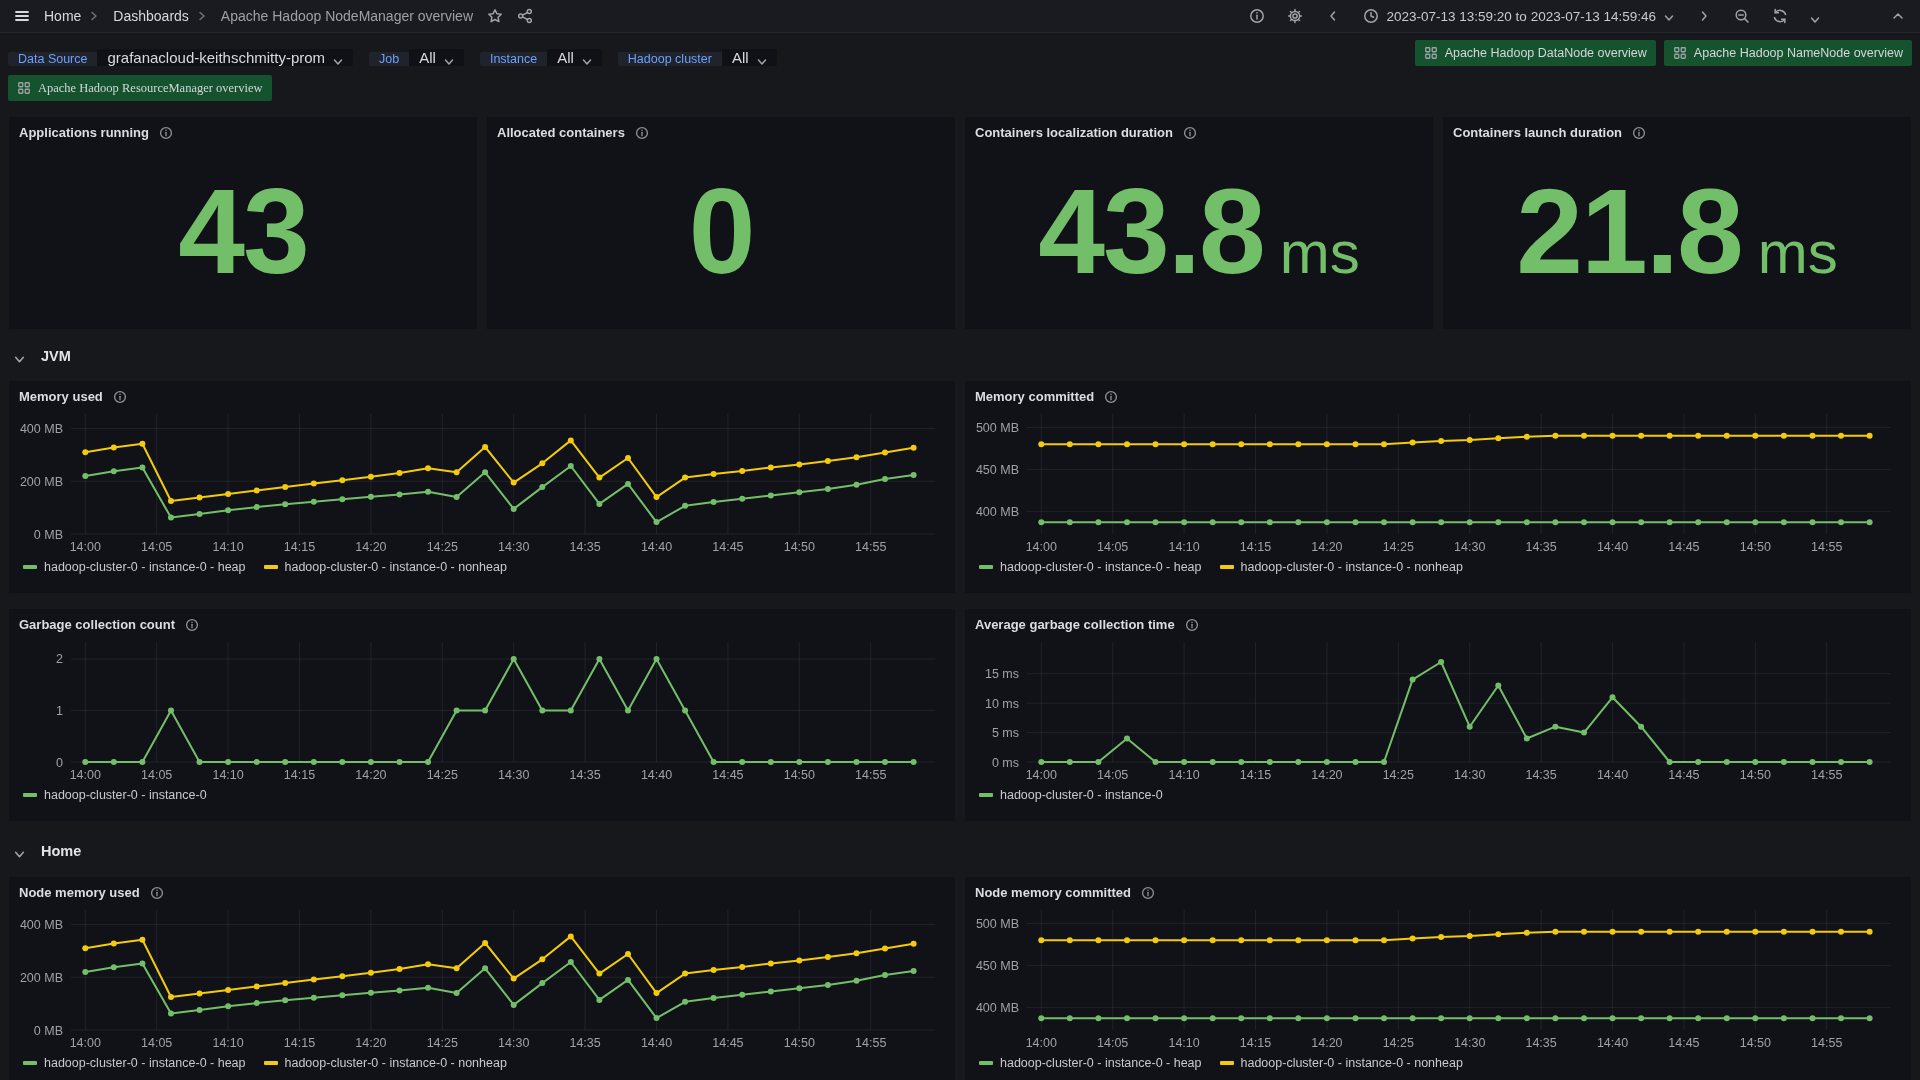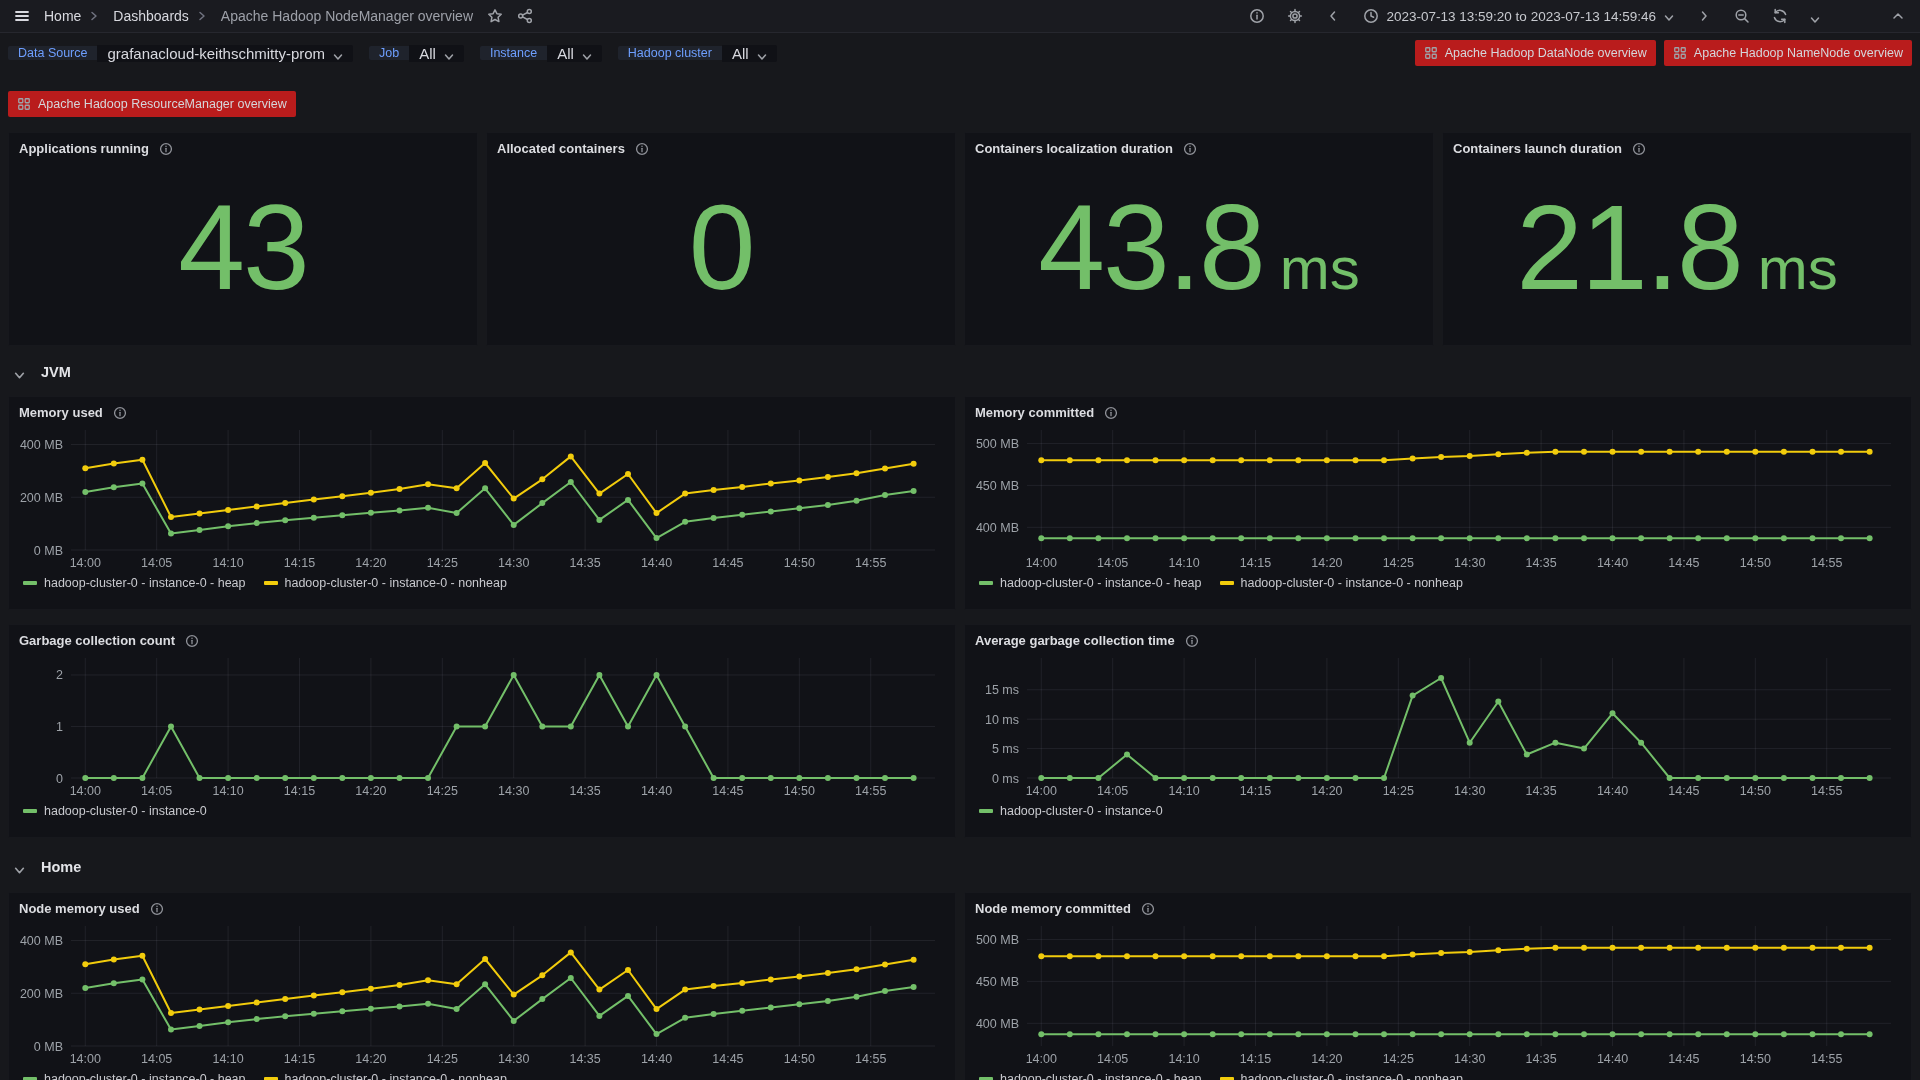--- a/index.html
+++ b/index.html
@@ -16,43 +16,43 @@
   .crumbs { display:flex; align-items:center; gap:8px; font-size:14px; }
   .crumb { color:#d8d9df; font-weight:500; cursor:pointer; }
   .crumb.current { color:#9da0a8; font-weight:400; }
   .crumb-sep svg { width:10px; height:10px; stroke:#707380; }
   .timepicker { display:flex; align-items:center; gap:8px; font-size:13.5px; font-weight:500; color:#c7c9ce; }
   .nav-gap { width:26px; }
 
   
   .controls { padding:7px 8px 0 8px; }
   .controls-row { display:flex; align-items:center; }
-  .controls-row + .controls-row { margin-top:25px; }
-  .filter-group { display:flex; align-items:center; height:26px; margin-right:16px; }
+  .controls-row + .controls-row { margin-top:9px;font-family:Liberation Serif, serif; }
+  .filter-group { display:flex; align-items:flex-end; height:26px; margin-right:16px; }
   .filter-label { background:#1f232c; color:#6e9fff; font-size:12.5px; font-weight:500; display:flex; align-items:center; padding:0 10px; border-radius:2px 0 0 2px; }
   .filter-value { background:#101116; color:#d8d9df; font-size:15px; display:flex; align-items:center; gap:8px; padding:0 10px; border-radius:0 2px 2px 0; cursor:pointer; }
   .filter-value .icon { width:10px; height:10px; }
   .spacer { flex:1; }
-  .dash-link { display:flex; align-items:center; gap:7px; height:26px; background:#b91c1c; border-radius:2px; padding:0 9px; font-size:12.5px; font-weight:500; color:#d5d6db; cursor:pointer; margin-left:8px; }
+  .dash-link { display:flex; align-items:center; gap:7px; height:26px; background:#14532d; border-radius:2px; padding:0 9px; font-size:12.5px; font-weight:500; color:#d5d6db; cursor:pointer; margin-left:8px; }
   .dash-link:first-child { margin-left:0; }
   .dash-link .icon { width:14px; height:14px; }
 
   
   .content { padding:0 8px; }
   .stat-row { display:grid; grid-template-columns:repeat(4,1fr); gap:8px; height:214px; margin-top:15px; }
   .chart-row { display:grid; grid-template-columns:1fr 1fr; gap:8px; height:214px; }
   .panel { background:#111217; border:1px solid #17181d; border-radius:2px; padding:8px 10px; display:flex; flex-direction:column; overflow:hidden; }
   .panel-header { display:flex; align-items:center; gap:10px; flex:none; }
   .panel-title { font-size:13px; font-weight:700; color:#dcdde1; cursor:pointer; }
   .info-icon { width:14px; height:14px; }
   .info-icon svg { stroke:#8e9097; }
 
   .stat-body { flex:1; display:flex; align-items:center; justify-content:center; }
   .stat-value-row { display:flex; align-items:baseline; }
-  .stat-value { font-size:120px; font-weight:400; color:#73BF69; line-height:1; letter-spacing:-2px; }
+  .stat-value { font-size:120px; font-weight:700; color:#73BF69; line-height:1; letter-spacing:-2px; }
   .stat-unit { font-size:60px; font-weight:500; color:#73BF69; margin-left:16px; }
   .stat-unit:empty { display:none; }
 
   .section-header { display:flex; align-items:center; gap:16px; height:26px; cursor:pointer; padding-left:6px; }
   .section-header .icon { width:11px; height:11px; }
   .section-title { font-size:14.5px; font-weight:700; color:#e3e4e8; }
   .sh-jvm { margin-top:13px; margin-bottom:11px; }
   .sh-node { margin-top:16px; margin-bottom:12px; }
   .row-gap { height:14px; }
 

